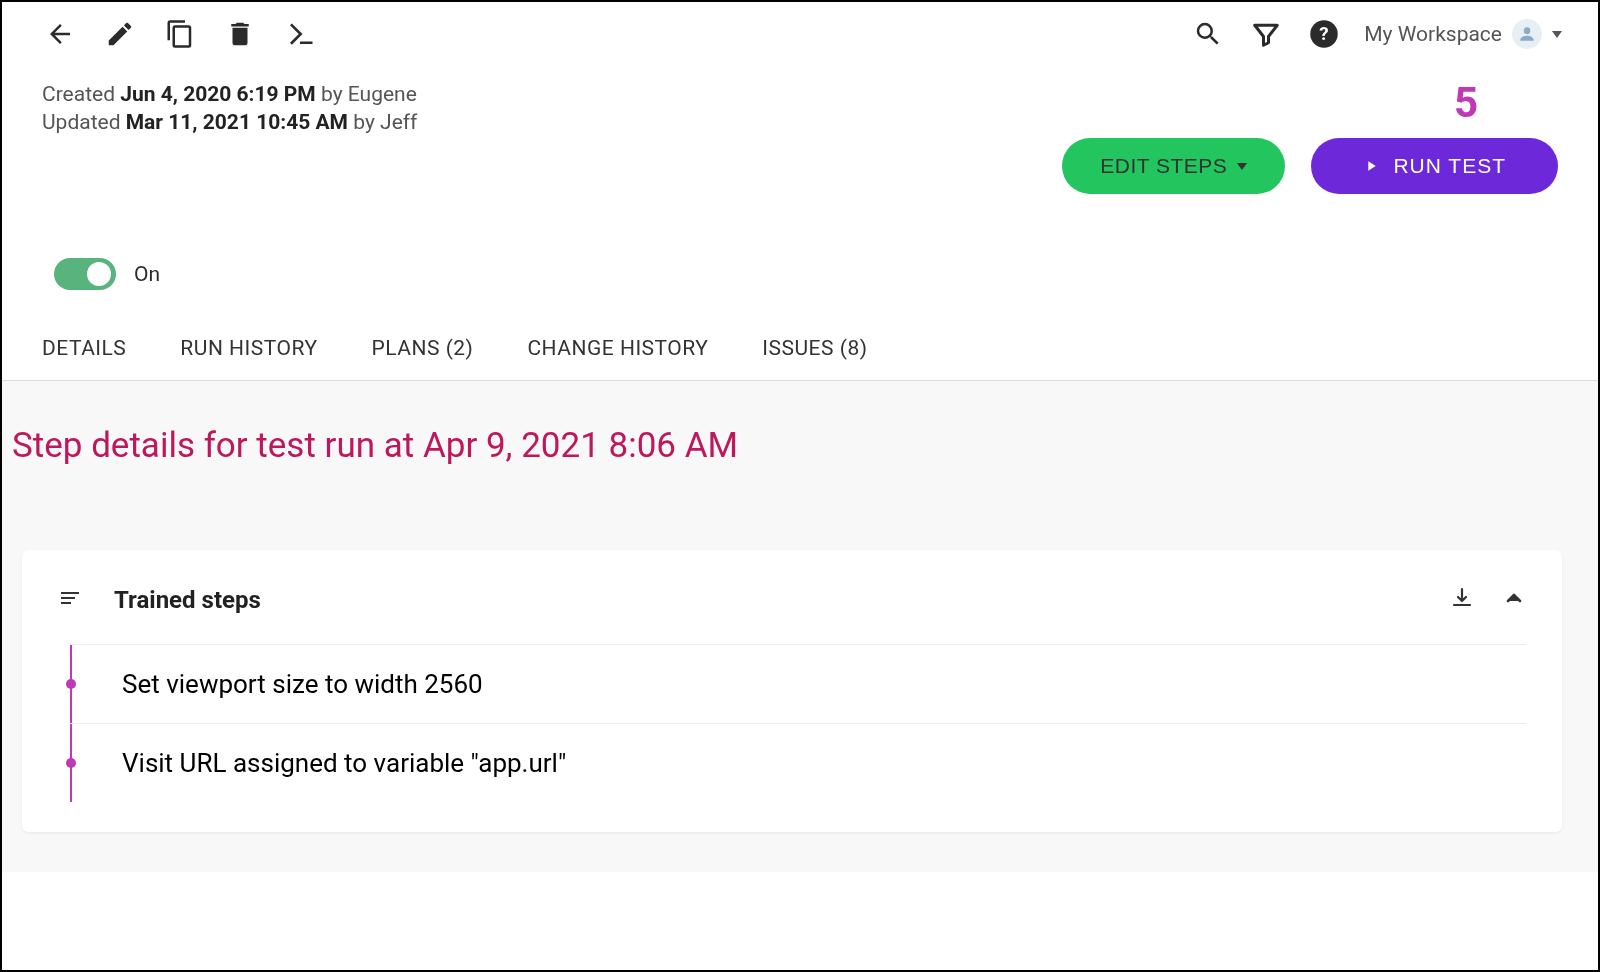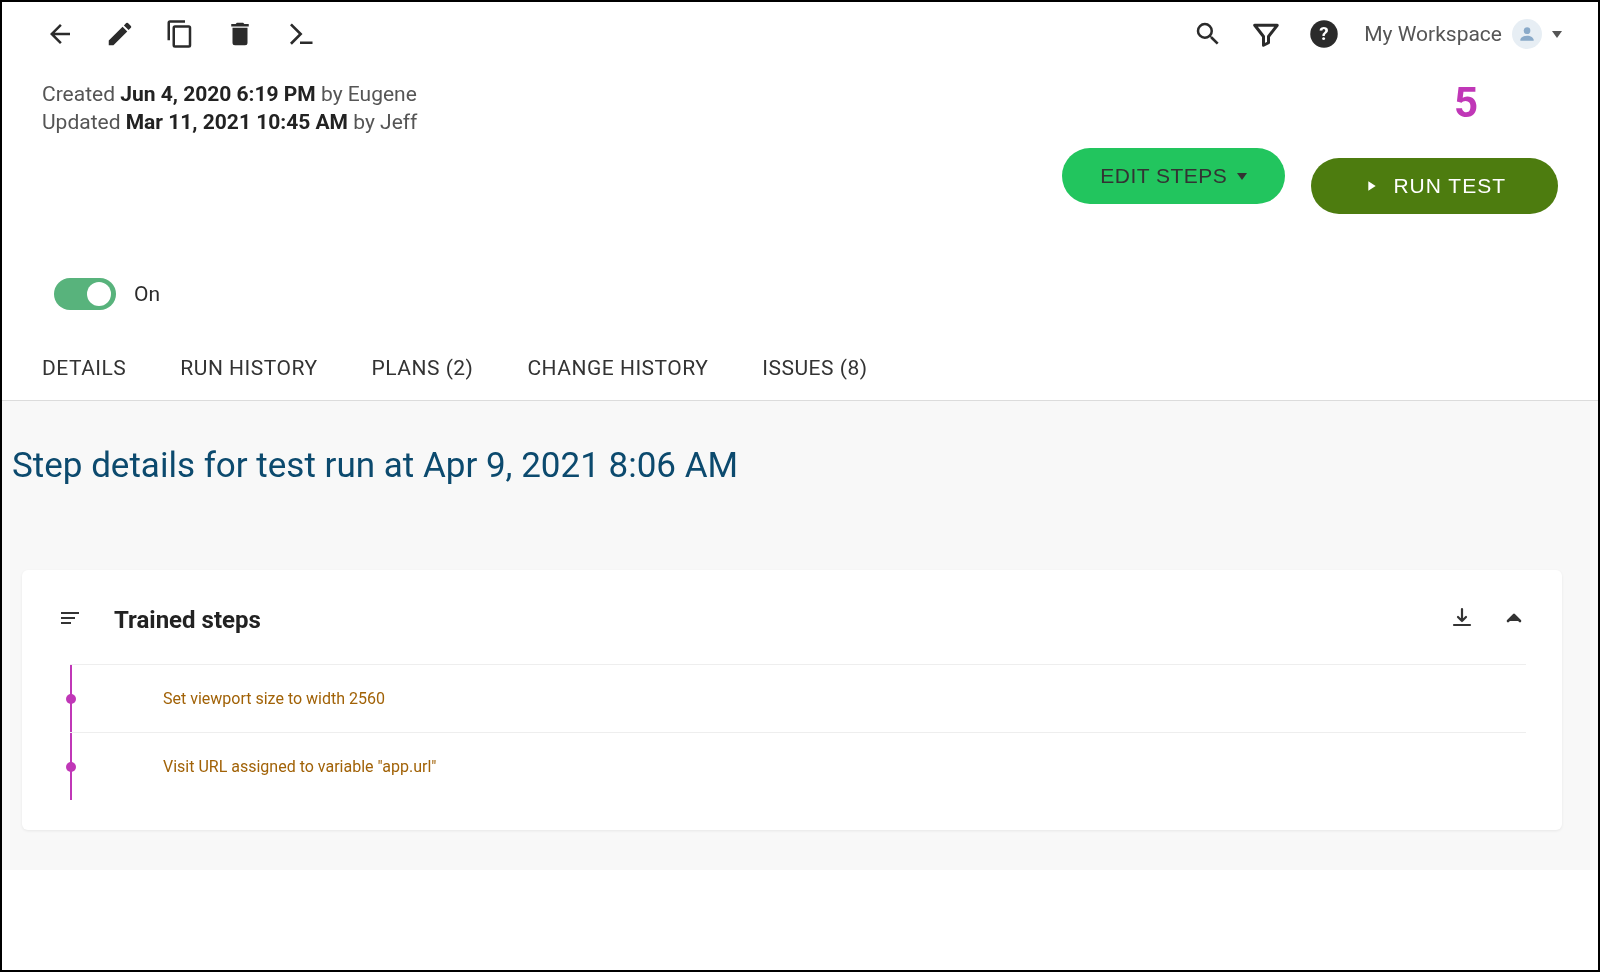--- a/index.html
+++ b/index.html
@@ -26,53 +26,53 @@
   .breadcrumb .slash { color:#222; }
   .meta-line { font-size:21px; color:#444; margin-bottom:4px; }
   .meta-line .light { color:#555; }
   .meta-line .bold { font-weight:700; color:#222; }
 
   .header-right { display:flex; flex-direction:column; align-items:flex-end; gap:10px; padding-top:0; position:relative; }
   .callout-5 { font-size:42px; font-weight:700; color:#c037b7; margin-right:80px; line-height:1; margin-bottom:4px; }
   .action-row { display:flex; gap:26px; align-items:center; }
   .btn-edit { background:#22c55e; color:#333; font-size:21px; font-weight:500; border:none; border-radius:30px; padding:16px 38px; display:flex; align-items:center; gap:10px; cursor:pointer; letter-spacing:0.5px; }
   .btn-edit .caret { border-top-color:#333; }
-  .btn-run { background:#4d7c0f; color:#fff; font-size:21px; font-weight:500; border:none; border-radius:30px; padding:16px 52px; display:flex; align-items:center; gap:14px; cursor:pointer; letter-spacing:1px;margin-top:20px; }
+  .btn-run { background:#6d28d9; color:#fff; font-size:21px; font-weight:500; border:none; border-radius:30px; padding:16px 52px; display:flex; align-items:center; gap:14px; cursor:pointer; letter-spacing:1px; }
   .btn-run svg { width:16px; height:16px; fill:#fff; }
 
   
   .toggle-row { display:flex; align-items:center; gap:18px; padding:64px 0 0 52px; }
   .switch { width:62px; height:32px; background:#58b37c; border-radius:20px; position:relative; cursor:pointer; }
   .switch .knob { width:24px; height:24px; background:#fff; border-radius:50%; position:absolute; top:4px; right:5px; }
   .toggle-label { font-size:21px; color:#2b2b2b; }
 
   
   .tabs { display:flex; gap:54px; padding:46px 0 20px 40px; border-bottom:1px solid #dcdcdc; }
   .tab { font-size:21px; font-weight:400; color:#333; letter-spacing:0.5px; cursor:pointer; }
 
   
   .details-section { background:#f8f8f8; padding:44px 0 40px 10px; }
-  .details-title { font-size:35px; color:#0c4a6e; font-weight:400; padding-left:0; }
+  .details-title { font-size:35px; color:#be185d; font-weight:400; padding-left:0; }
 
   
   .card { background:#fff; border-radius:6px; margin:84px 36px 0 10px; box-shadow:0 1px 3px rgba(0,0,0,0.07); padding:36px 36px 30px 36px; }
   .card-head { display:flex; align-items:center; gap:16px; }
   .card-head-left { display:flex; align-items:center; gap:32px; flex:1; }
   .notes-icon svg { width:24px; height:24px; fill:#333; }
   .card-title { font-size:24px; font-weight:700; color:#222; }
   .card-head-right { display:flex; align-items:center; gap:28px; }
   .dl-icon svg, .chev-icon svg { width:24px; height:24px; fill:#333; stroke:#333; }
 
   
   .steps { margin-top:30px; padding-left:12px; position:relative; }
   .timeline { position:absolute; left:12px; top:0; bottom:0; width:2px; background:#c037b7; }
   .step { display:flex; align-items:center; gap:46px; padding:24px 0; border-top:1px solid #eee; position:relative; }
   .step:first-child { border-top:none; }
   .dot { width:10px; height:10px; background:#c037b7; border-radius:50%; position:relative; z-index:2; margin-left:-4px; flex-shrink:0; }
-  .step-text { font-size:16px; color:#a16207;margin-left:41px; }
+  .step-text { font-size:26px; color:#000000; }
 </style>
 </head>
 <body>
 
 <div class="frame">
   <div class="inner">
 
     <div class="topbar">
       <div class="tool-left">
         <div class="icon-btn">

